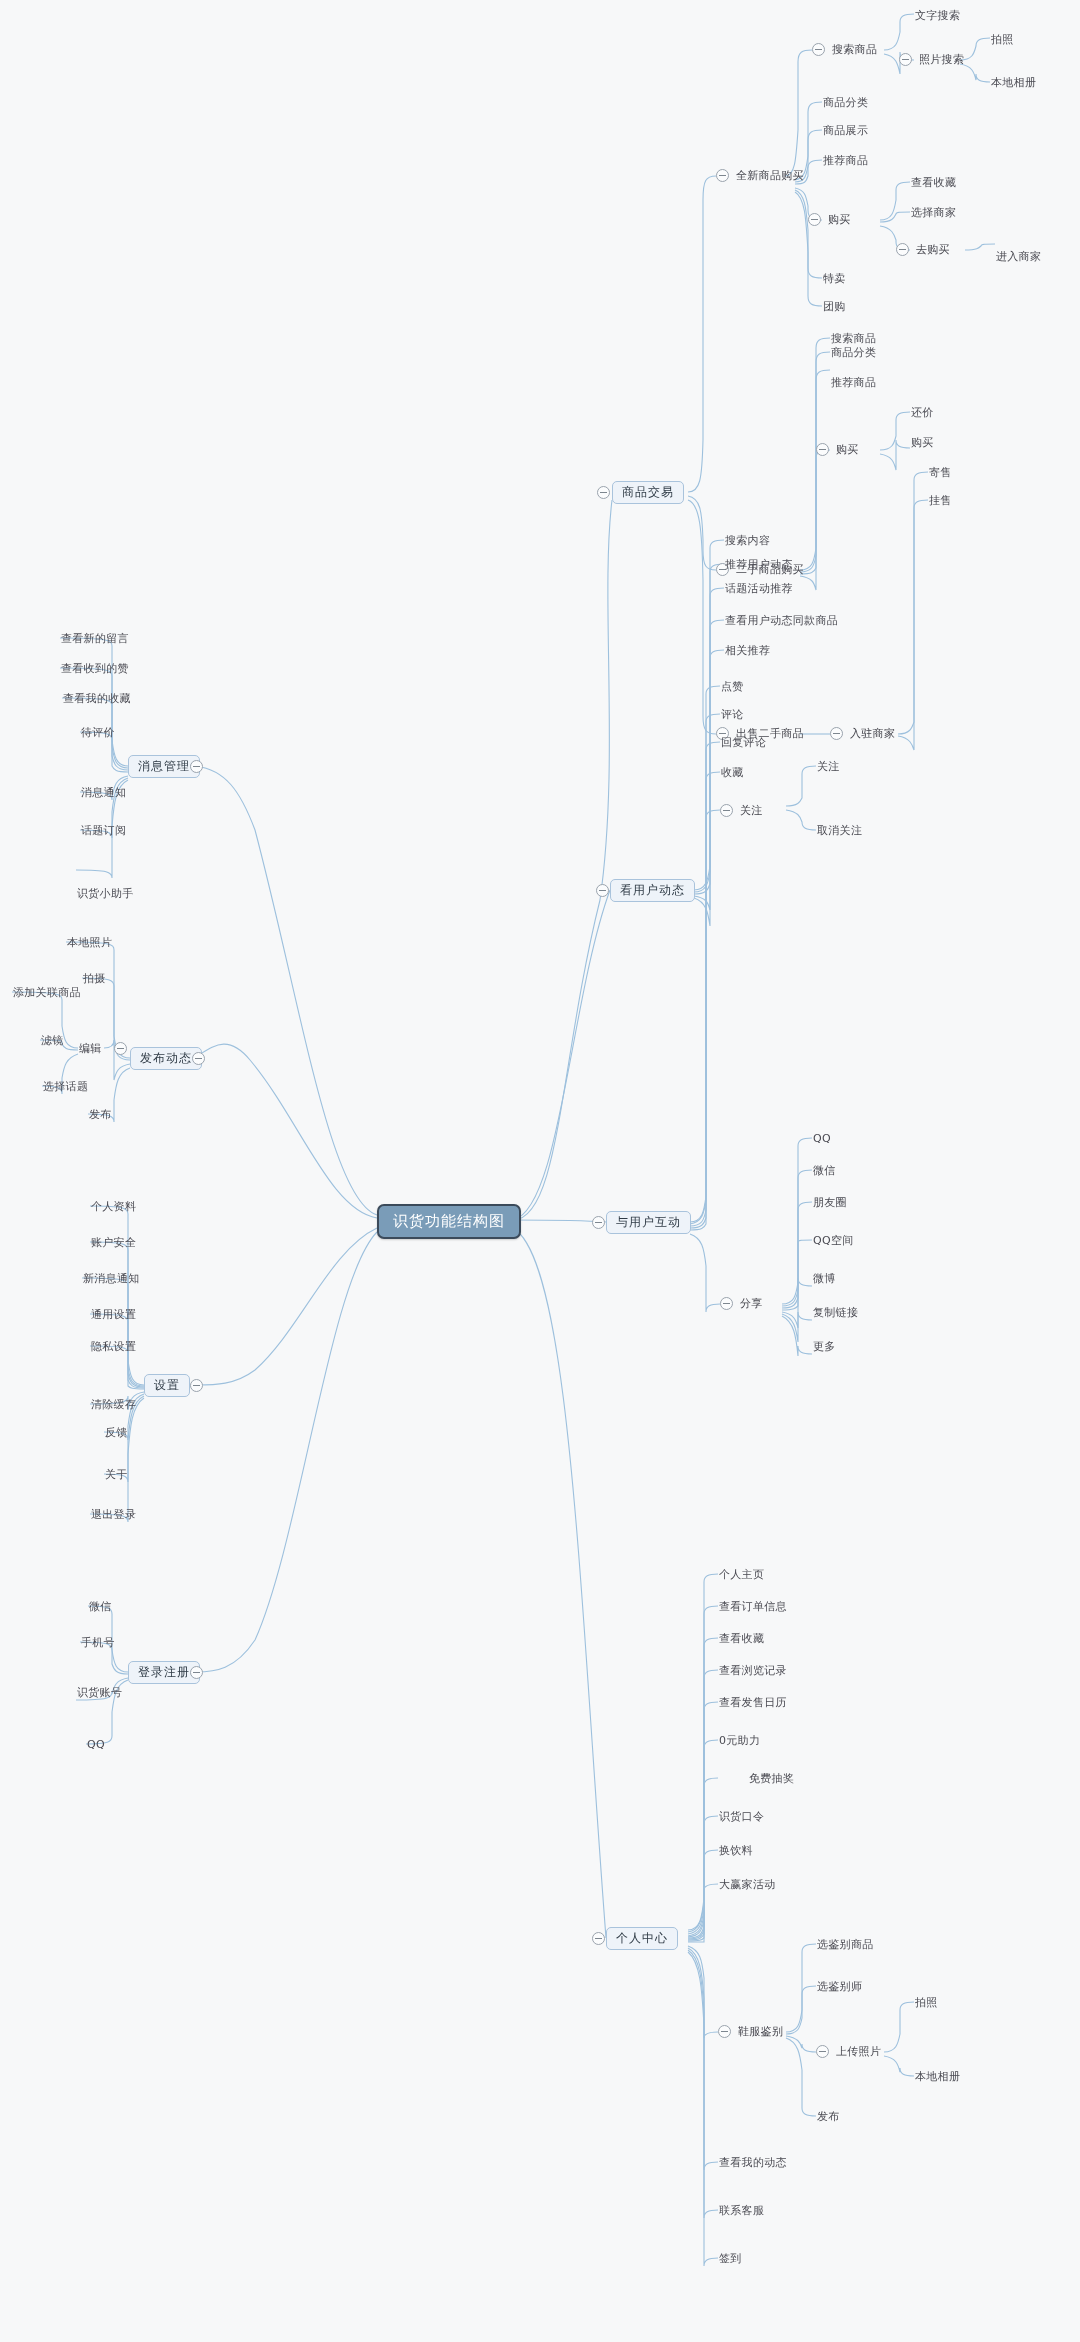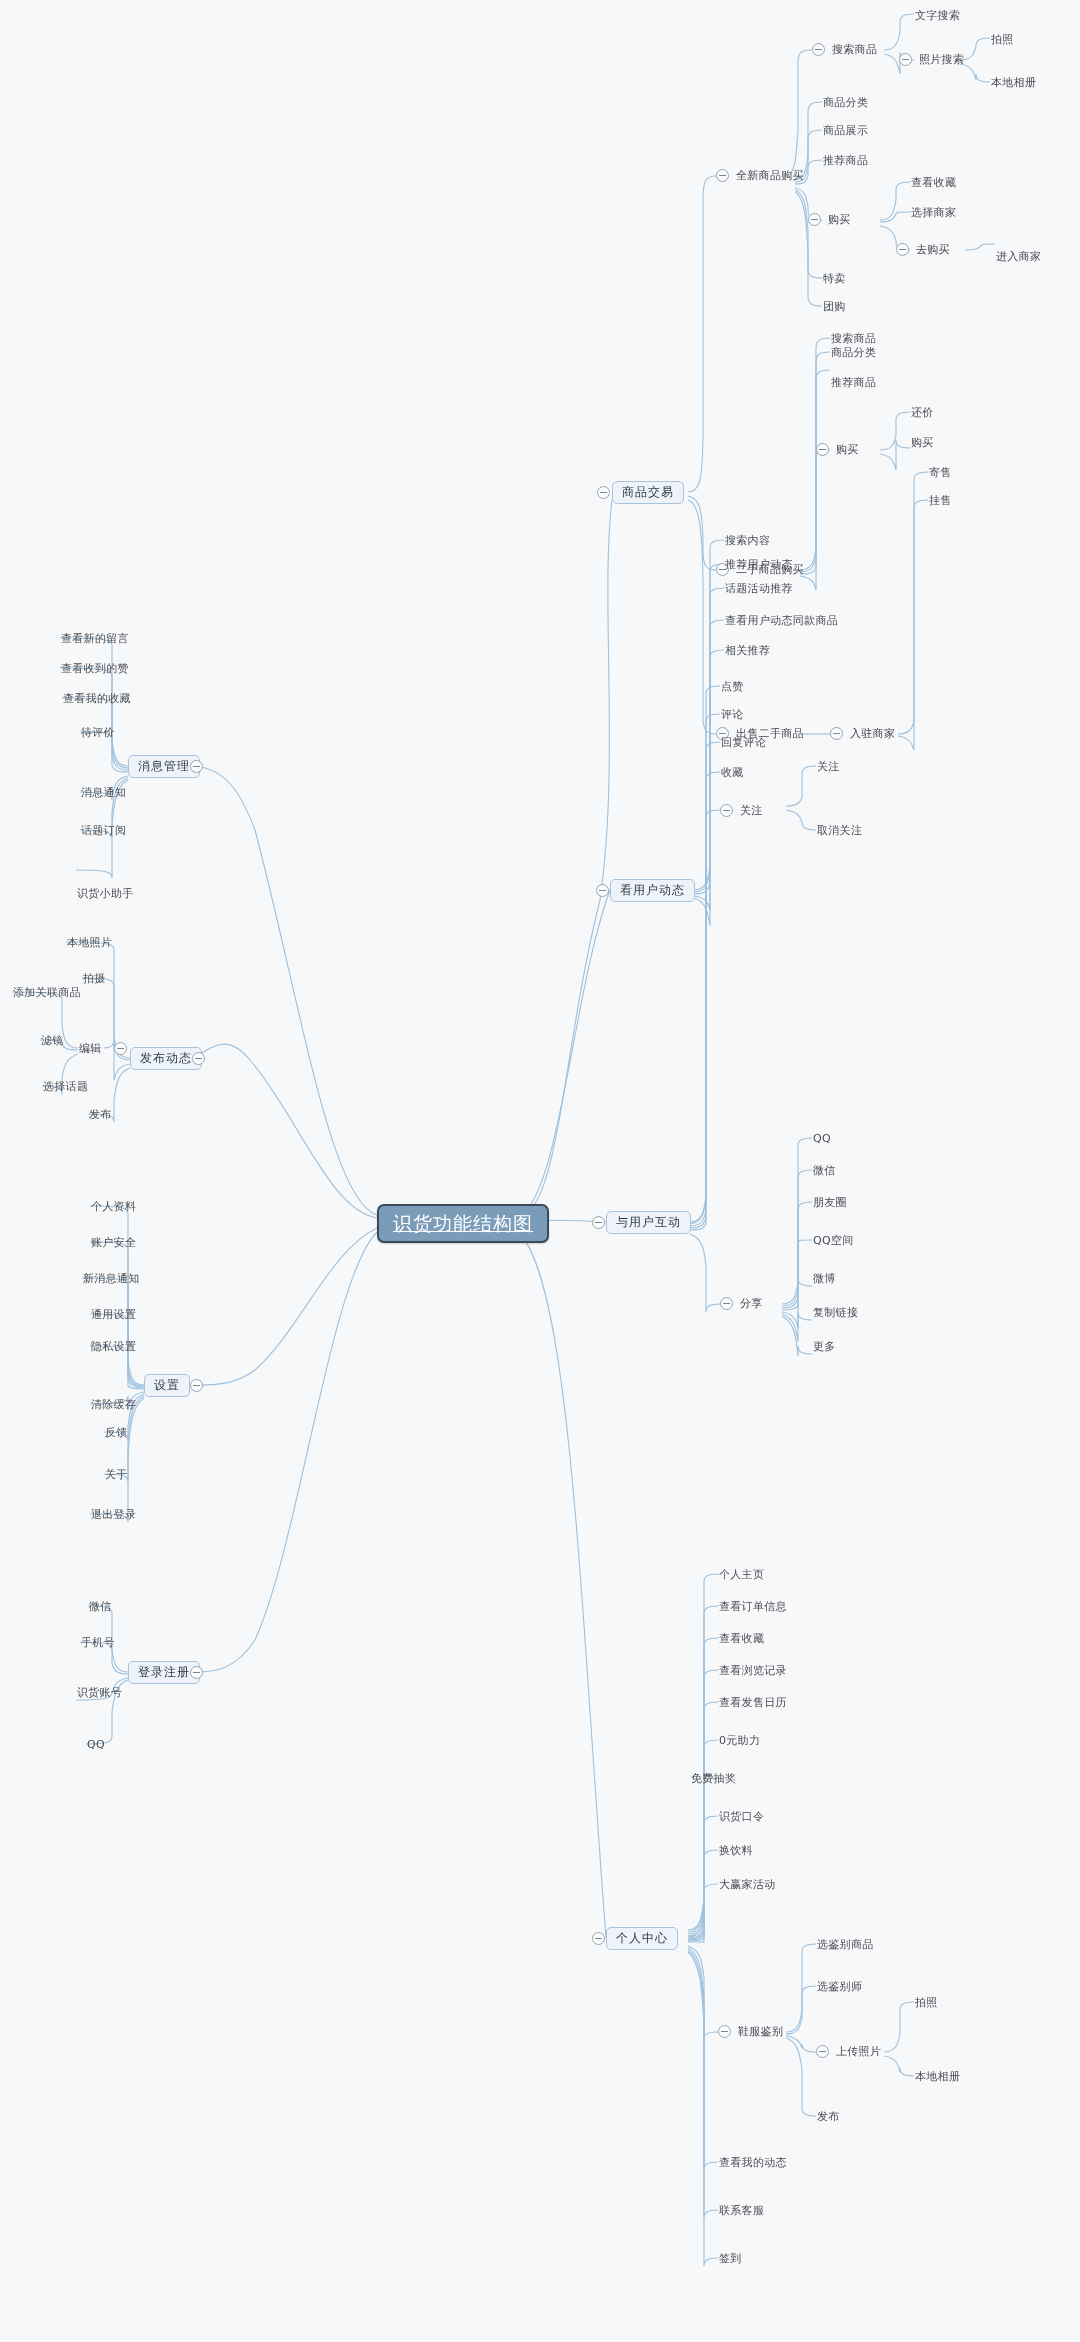--- a/index.html
+++ b/index.html
@@ -19,25 +19,24 @@
     color:#3f3f46;
     line-height:1.1;
     letter-spacing:0.3px;
   }
   
   .node.root{
     background:#7a9cb8;
     border:2px solid #3b4a5a;
     border-radius:7px;
     color:#ffffff;
-    font-size:19px;
+    font-size:15px;
     padding:7px 14px;
     box-shadow:0 1px 2px rgba(0,0,0,0.18);
     letter-spacing:1px;
-    text-decoration:underline;
   }
   
   .node.lvl1{
     background:#eef3f9;
     border:1px solid #a9c3dc;
     border-radius:5px;
     font-size:12px;
     padding:4px 9px;
     color:#2f3b46;
     letter-spacing:1px;
@@ -279,21 +278,21 @@
   <div class="node plain" style="left:812px;top:1339px;">更多</div>
 
   <div class="toggle" style="left:592px;top:1932px;"></div>
   <div class="node lvl1" style="left:606px;top:1927px;">个人中心</div>
   <div class="node plain" style="left:718px;top:1567px;">个人主页</div>
   <div class="node plain" style="left:718px;top:1599px;">查看订单信息</div>
   <div class="node plain" style="left:718px;top:1631px;">查看收藏</div>
   <div class="node plain" style="left:718px;top:1663px;">查看浏览记录</div>
   <div class="node plain" style="left:718px;top:1695px;">查看发售日历</div>
   <div class="node plain" style="left:718px;top:1733px;">0元助力</div>
-  <div class="node plain" style="left:690px;top:1771px;text-align:right;">免费抽奖</div>
+  <div class="node plain" style="left:748px;top:1771px;text-align:right;">免费抽奖</div>
   <div class="node plain" style="left:718px;top:1809px;">识货口令</div>
   <div class="node plain" style="left:718px;top:1843px;">换饮料</div>
   <div class="node plain" style="left:718px;top:1877px;">大赢家活动</div>
 
   <div class="toggle" style="left:718px;top:2025px;"></div>
   <div class="node plain mid" style="left:737px;top:2024px;">鞋服鉴别</div>
   <div class="node plain" style="left:816px;top:1937px;">选鉴别商品</div>
   <div class="node plain" style="left:816px;top:1979px;">选鉴别师</div>
   <div class="toggle" style="left:816px;top:2045px;"></div>
   <div class="node plain mid" style="left:835px;top:2044px;">上传照片</div>

